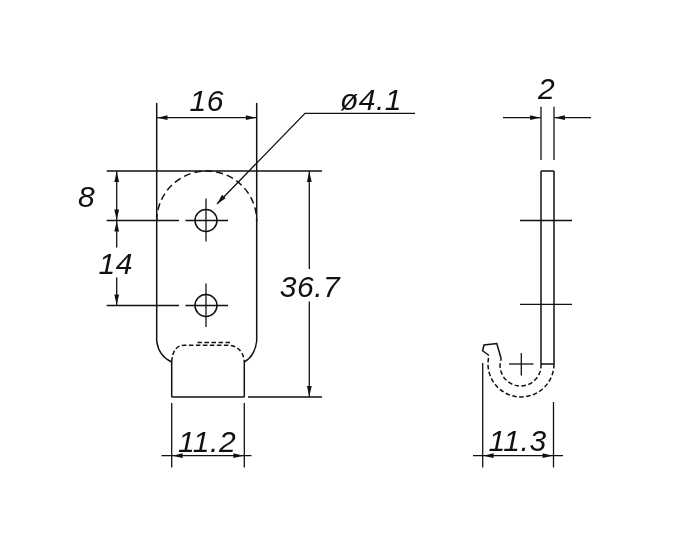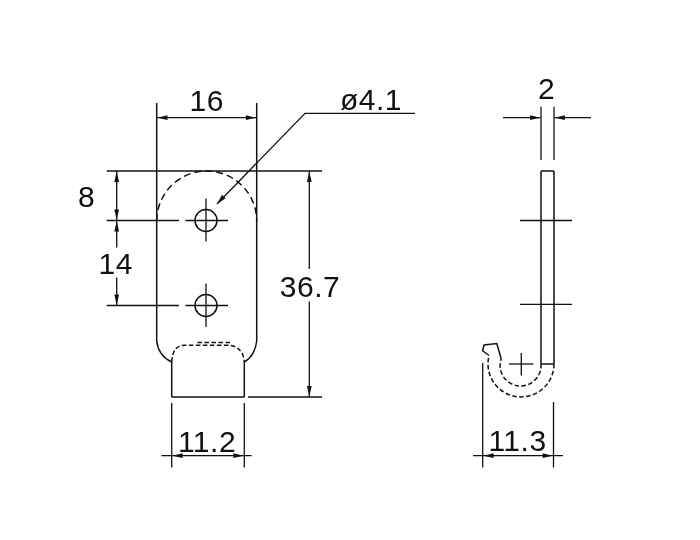--- a/index.html
+++ b/index.html
@@ -1,17 +1,17 @@
 <!DOCTYPE html>
 <html><head>
 <meta charset="utf-8">
 <style>
   html, body { margin:0; padding:0; background:#ffffff; }
   .canvas {
-    position:relative; width:700px; height:540px; background:#ffffff; overflow:hidden;
+    position:relative; width:700px; height:540px; background:#ffffff; overflow:hidden;font-style:italic;
   }
   svg { display:block; }
   .ln  { stroke:#111111; stroke-width:1.5; fill:none; stroke-linecap:butt; }
   .dim { stroke:#111111; stroke-width:1.3; fill:none; stroke-linecap:butt; }
   .dash-big   { stroke-dasharray:7 4; }
   .dash-small { stroke-dasharray:4.5 2.5; }
   .arr { fill:#111111; stroke:none; }
   .dimtext {
     font-family:"Liberation Sans", sans-serif;
     font-size:30px; fill:#111111; letter-spacing:0.5px;

